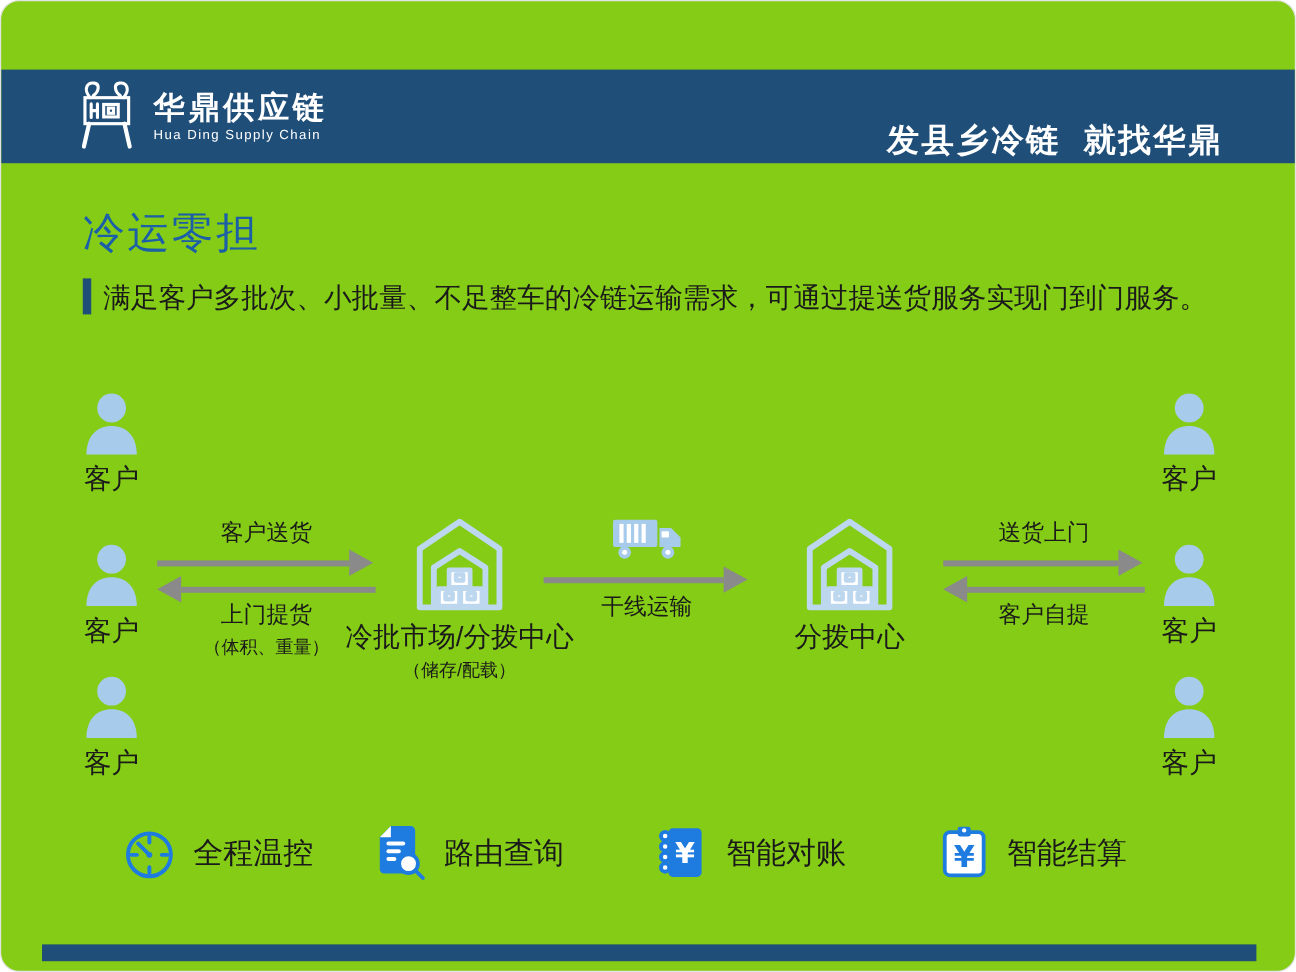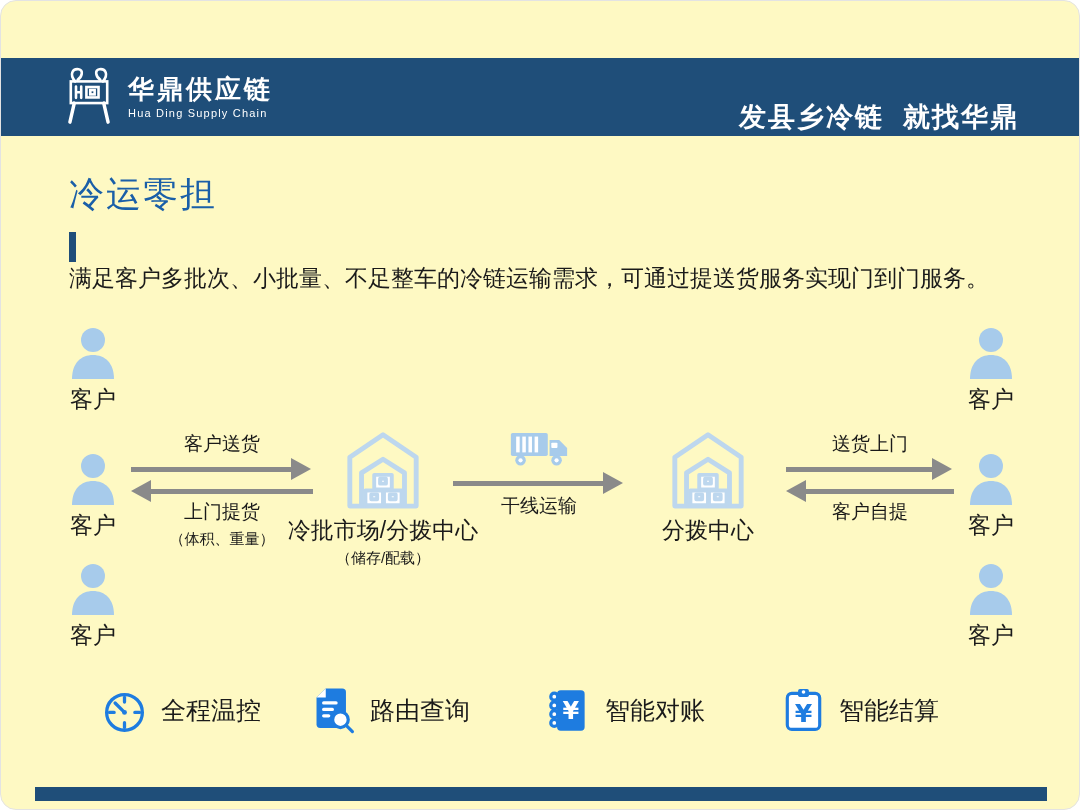--- a/index.html
+++ b/index.html
@@ -1,35 +1,35 @@
 <!DOCTYPE html>
 <html style="--navy: #1F4E79; --title_blue: #1A5FA8; --light_blue: #A7CBEB; --pale_blue: #BDD7EE; --feature_blue: #1E7CE0; --arrow_gray: #8A8A8A; --text_dark: #1A1A1A;"><head>
 <meta charset="utf-8">
 <style>
   html,body{margin:0;padding:0;background:#fff;}
   .slide{
-    position:relative;width:1080px;height:810px;margin:0 auto;background:#fef9c3;
+    position:relative;width:1080px;height:810px;margin:0 auto;background:#84cc16;
     font-family:"Liberation Sans","DejaVu Sans",sans-serif;color:var(--text_dark,#1a1a1a);
     overflow:hidden;border:1px solid #e3e3e3;border-radius:16px;box-sizing:border-box;
   }
   
   .topbar{
     position:absolute;left:0;top:57px;width:1080px;height:78px;
     background:var(--navy,#1F4E79);display:flex;align-items:center;justify-content:space-between;
     padding:0 62px;box-sizing:border-box;
   }
   .logo{display:flex;align-items:center;gap:13px;}
   .logo svg{display:block;}
   .logo-cn{font-size:26px;font-weight:bold;color:#fff;letter-spacing:3px;line-height:1.1;}
   .logo-en{font-size:11px;color:#fff;letter-spacing:1.2px;margin-top:3px;}
   .slogan{font-size:27px;font-weight:bold;color:#fff;letter-spacing:2px;white-space:pre;margin-top:40px;}
   
   .title{position:absolute;left:68px;top:170px;margin:0;font-size:35px;font-weight:normal;
     color:var(--title_blue,#1A5FA8);letter-spacing:2px;}
-  .subtitle-row{position:absolute;left:68px;top:231px;display:flex;align-items:flex-start;flex-direction:column;}
+  .subtitle-row{position:absolute;left:68px;top:231px;display:flex;align-items:flex-start;}
   .accent-bar{width:7px;height:30px;background:var(--navy,#1F4E79);margin-right:10px;flex:none;}
   .subtitle-text{font-size:23px;line-height:32px;color:var(--text_dark,#1a1a1a);}
   
   .customer{position:absolute;width:60px;text-align:center;}
   .customer svg{display:block;margin:0 auto;}
   .cust-label{font-size:23px;margin-top:5px;color:var(--text_dark,#1a1a1a);white-space:nowrap;}
   .person-head,.person-body{fill:var(--light_blue,#A7CBEB);}
   .arrow-group{position:absolute;}
   .arrow{position:absolute;height:5px;background:var(--arrow_gray,#8A8A8A);}
   .arrow.right::after{content:"";position:absolute;right:-20px;top:-9px;width:0;height:0;

